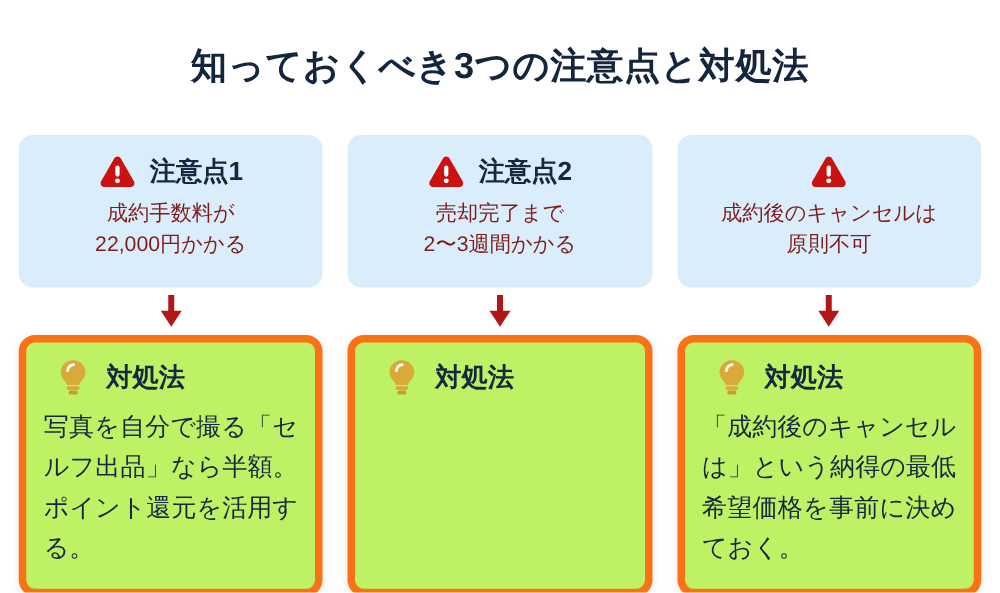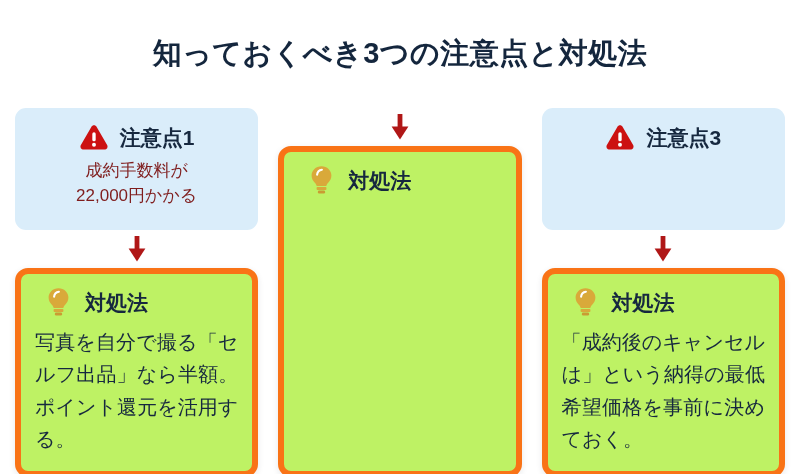--- a/index.html
+++ b/index.html
@@ -191,20 +191,34 @@
           </span>
           <span class="sol-title">対処法</span>
         </div>
         <div class="sol-body">写真を自分で撮る「セルフ出品」なら半額。ポイント還元を活用する。</div>
       </div>
 
     </div>
 
     <div class="column">
 
+      <div class="warn-card">
+        <div class="warn-head">
+          <span>
+            <svg class="icon-warning" viewBox="0 0 32 32" xmlns="http://www.w3.org/2000/svg">
+              <path d="M16 3.4c1.1 0 2.1 0.6 2.7 1.6l11.3 19.6c0.6 1.1 0.6 2.3 0 3.3c-0.6 1-1.7 1.5-2.8 1.5H4.8c-1.1 0-2.2-0.5-2.8-1.5c-0.6-1-0.6-2.2 0-3.3L13.3 5c0.6-1 1.6-1.6 2.7-1.6z" fill="#cc1111"></path>
+              <rect x="14.2" y="11" width="3.6" height="9.6" rx="1.8" fill="#ffffff"></rect>
+              <circle cx="16" cy="24.2" r="2.1" fill="#ffffff"></circle>
+            </svg>
+          </span>
+          <span class="warn-title">注意点2</span>
+        </div>
+        <div class="warn-body">売却完了まで
+2〜3週間かかる</div>
+      </div>
 
       <div class="arrow-wrap">
         <span>
           <svg class="icon-arrow" viewBox="0 0 18 26" xmlns="http://www.w3.org/2000/svg">
             <rect x="6.6" y="0" width="4.8" height="14" fill="#b01717"></rect>
             <path d="M0.6 12.5 L17.4 12.5 L9 25.4 Z" fill="#b01717"></path>
           </svg>
         </span>
       </div>
 
@@ -228,22 +242,23 @@
 
       <div class="warn-card">
         <div class="warn-head">
           <span>
             <svg class="icon-warning" viewBox="0 0 32 32" xmlns="http://www.w3.org/2000/svg">
               <path d="M16 3.4c1.1 0 2.1 0.6 2.7 1.6l11.3 19.6c0.6 1.1 0.6 2.3 0 3.3c-0.6 1-1.7 1.5-2.8 1.5H4.8c-1.1 0-2.2-0.5-2.8-1.5c-0.6-1-0.6-2.2 0-3.3L13.3 5c0.6-1 1.6-1.6 2.7-1.6z" fill="#cc1111"></path>
               <rect x="14.2" y="11" width="3.6" height="9.6" rx="1.8" fill="#ffffff"></rect>
               <circle cx="16" cy="24.2" r="2.1" fill="#ffffff"></circle>
             </svg>
           </span>
-          <span class="warn-title">注意点3</span>
-        </div>
+        </div>
+        <div class="warn-body">成約後のキャンセルは
+原則不可</div>
       </div>
 
       <div class="arrow-wrap">
         <span>
           <svg class="icon-arrow" viewBox="0 0 18 26" xmlns="http://www.w3.org/2000/svg">
             <rect x="6.6" y="0" width="4.8" height="14" fill="#b01717"></rect>
             <path d="M0.6 12.5 L17.4 12.5 L9 25.4 Z" fill="#b01717"></path>
           </svg>
         </span>
       </div>

